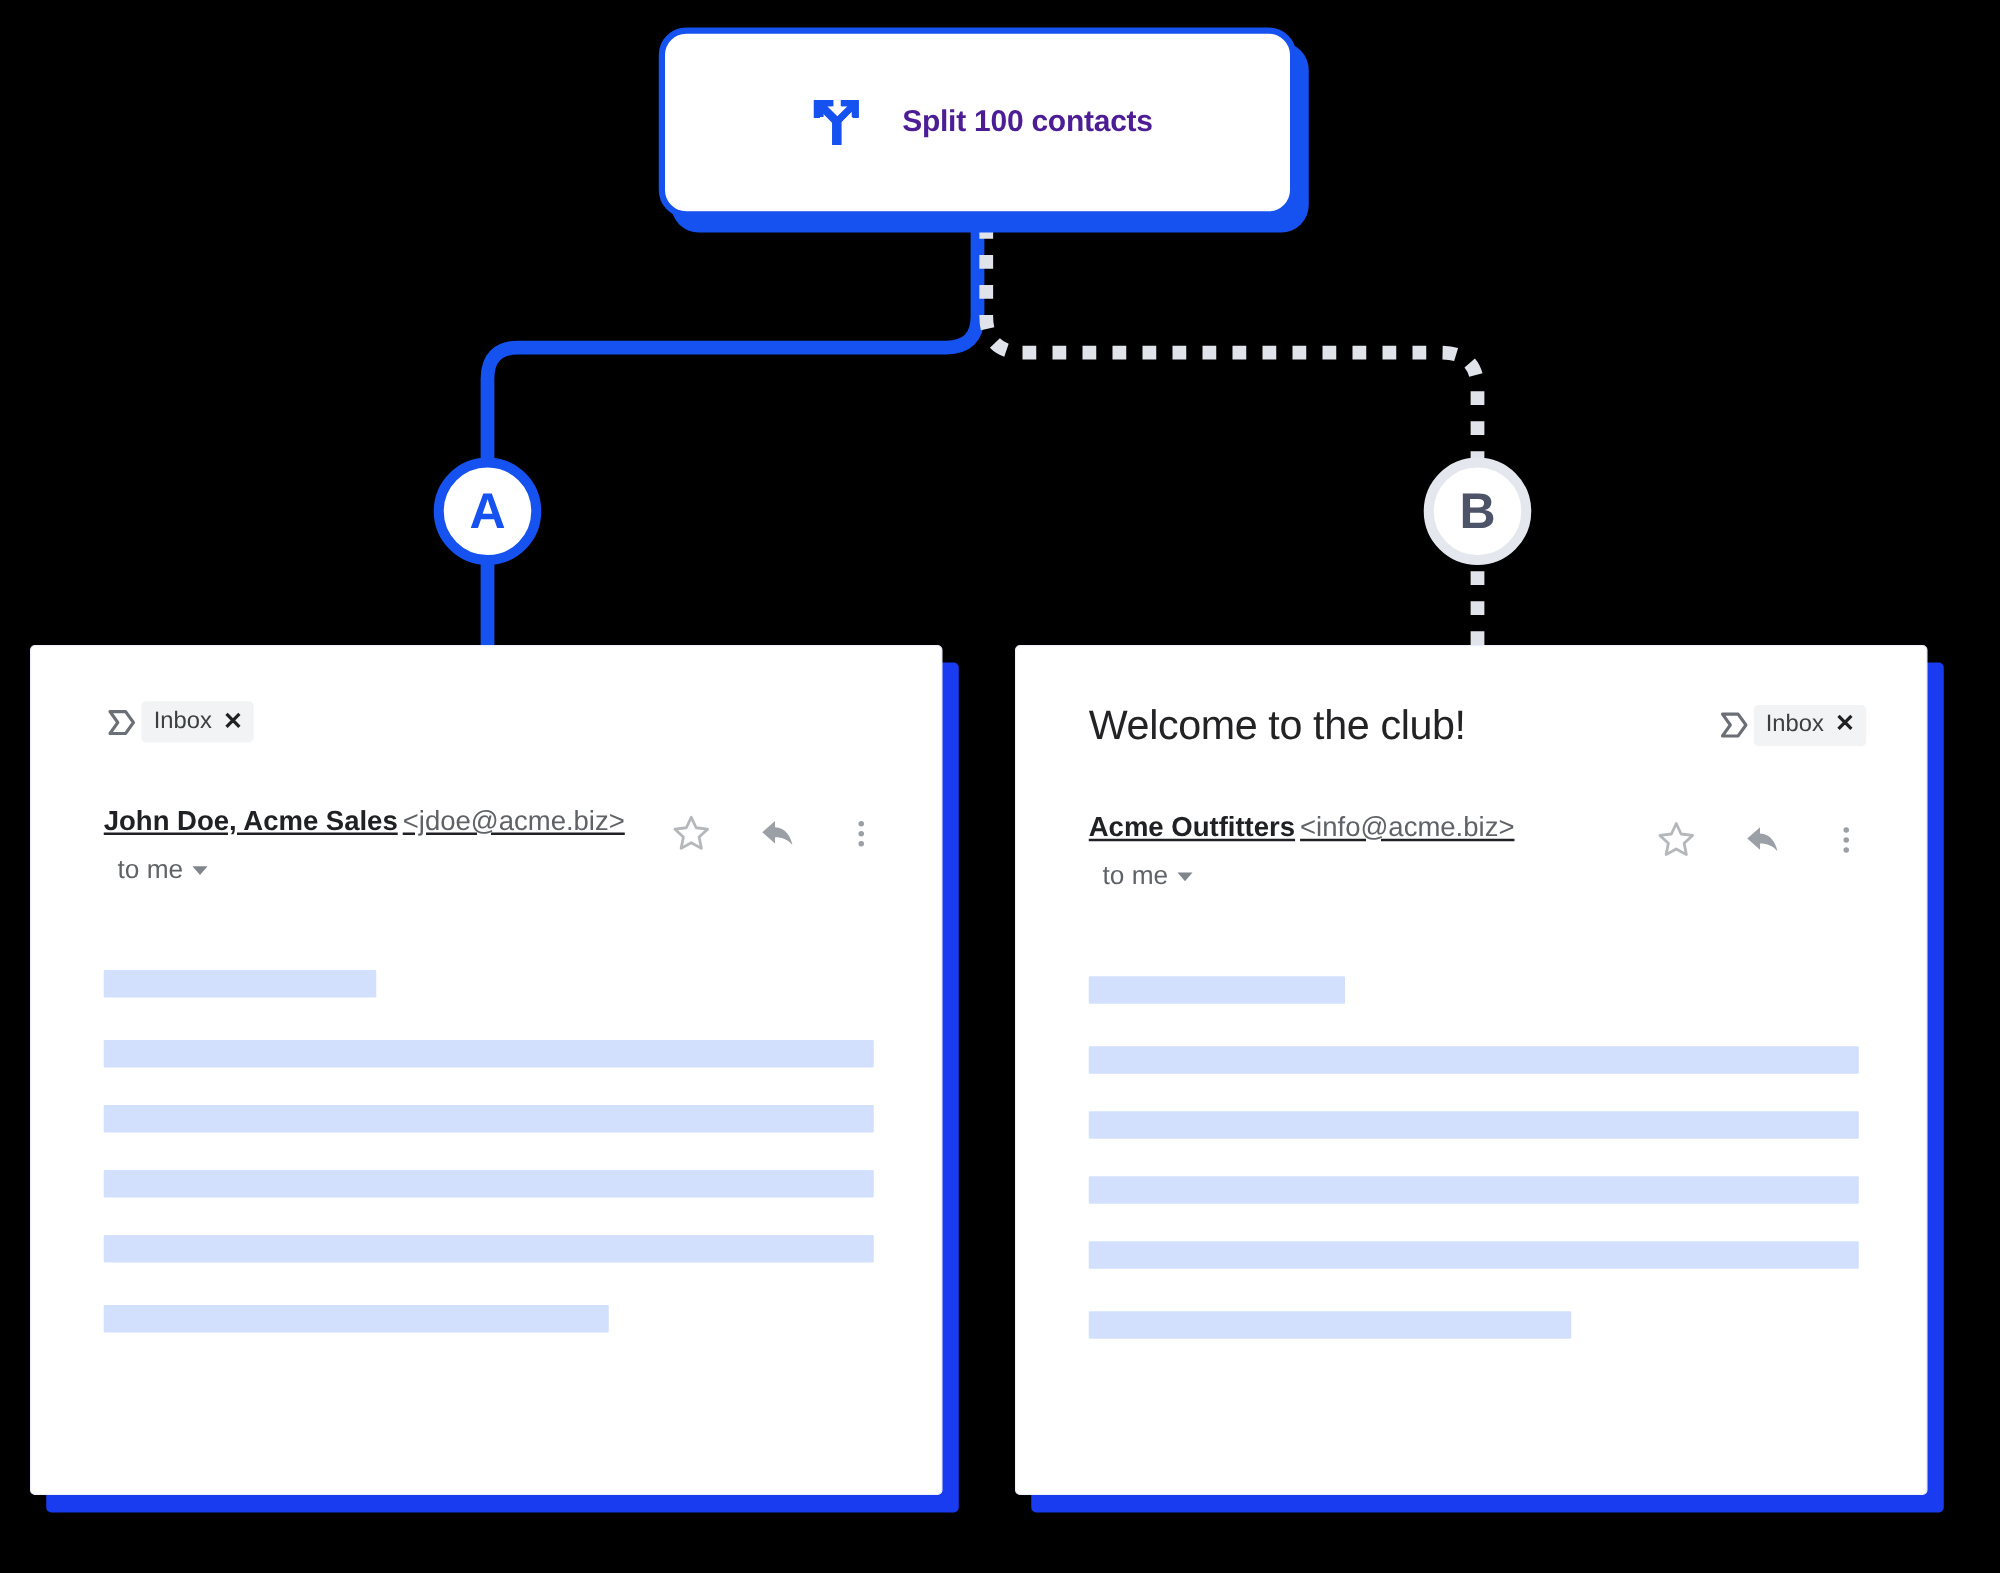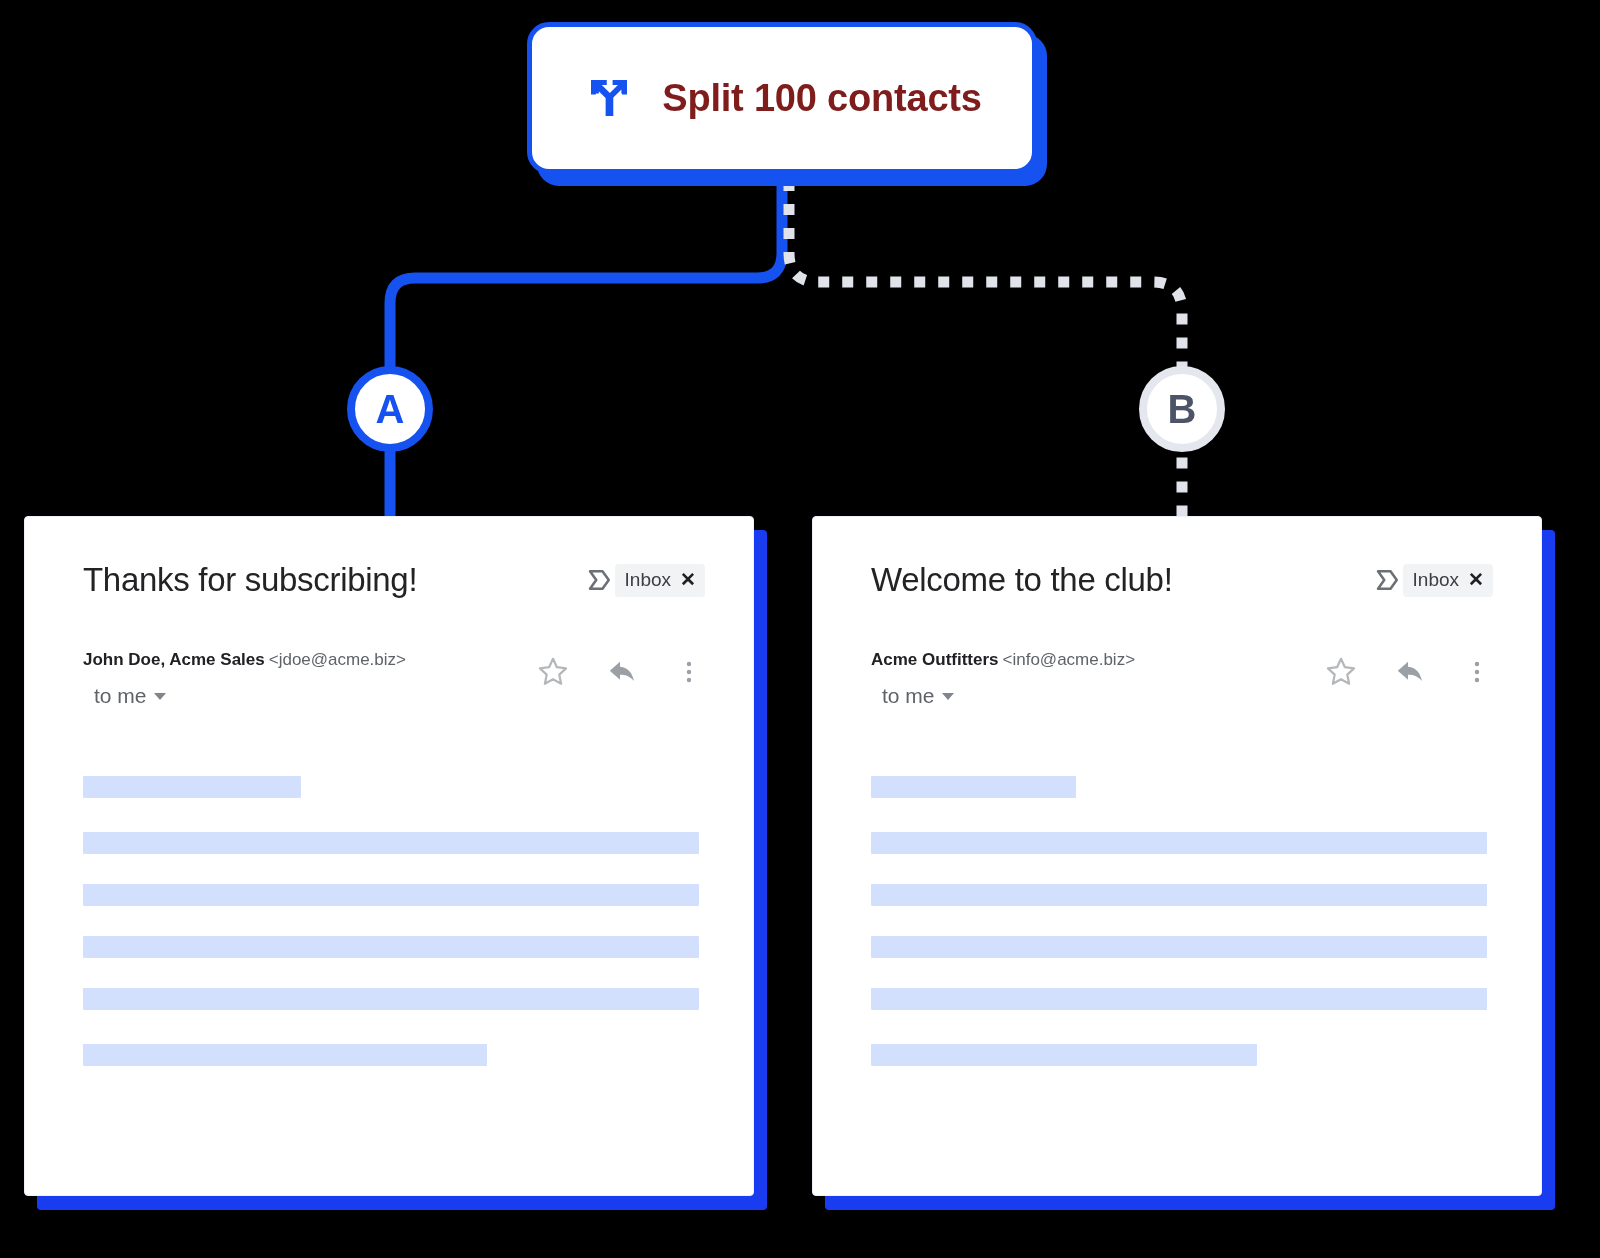--- a/index.html
+++ b/index.html
@@ -39,23 +39,23 @@
     box-shadow: 10px 12px 0 0 #1652f0;
     z-index: 6;
   }
   .split-icon {
     width: 54px;
     height: 54px;
     flex: 0 0 auto;
     display: block;
   }
   .split-label {
-    font-size: 38px;
+    font-size: 24px;
     font-weight: 700;
-    color: #7f1d1d;
+    color: #4c1d95;
     letter-spacing: -0.2px;
     white-space: nowrap;
   }
 
   
   .connectors {
     position: absolute;
     left: 0;
     top: 0;
     width: 1600px;
@@ -154,24 +154,25 @@
     line-height: 1;
   }
 
   .sender-row {
     margin-top: 52px;
     display: flex;
     align-items: flex-start;
     justify-content: space-between;
   }
   .sender-text {
-    font-size: 17px;
+    font-size: 22px;
     line-height: 1.0;
     color: #202124;
     white-space: nowrap;
+    text-decoration: underline;
   }
   .sender-name {
     font-weight: 700;
     color: #202124;
   }
   .sender-email {
     font-weight: 400;
     color: #5f6368;
     margin-left: 4px;
   }
@@ -238,21 +239,20 @@
     <span>A</span>
   </div>
   <div class="badge badge-b">
     <span>B</span>
   </div>
 
   <div class="card card-left">
     <div class="card-inner">
 
       <div class="subject-row">
-        <div class="subject">Thanks for subscribing!</div>
         <div class="subject-right">
           <svg class="important-icon" viewBox="0 0 24 24" fill="none" stroke="#6b6f76" stroke-width="2" stroke-linejoin="round">
             <path d="M4 5 h10 l5 7 l-5 7 H4 l5 -7 Z"></path>
           </svg>
           <div class="inbox-chip">
             <span>Inbox</span>
             <span class="chip-close">✕</span>
           </div>
         </div>
       </div>

